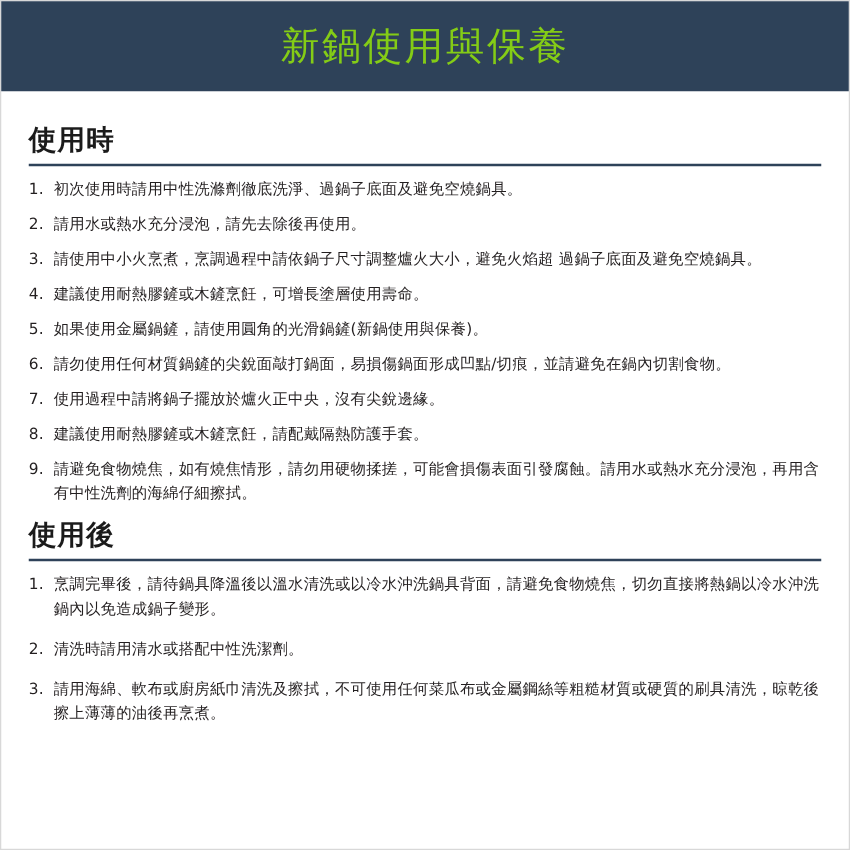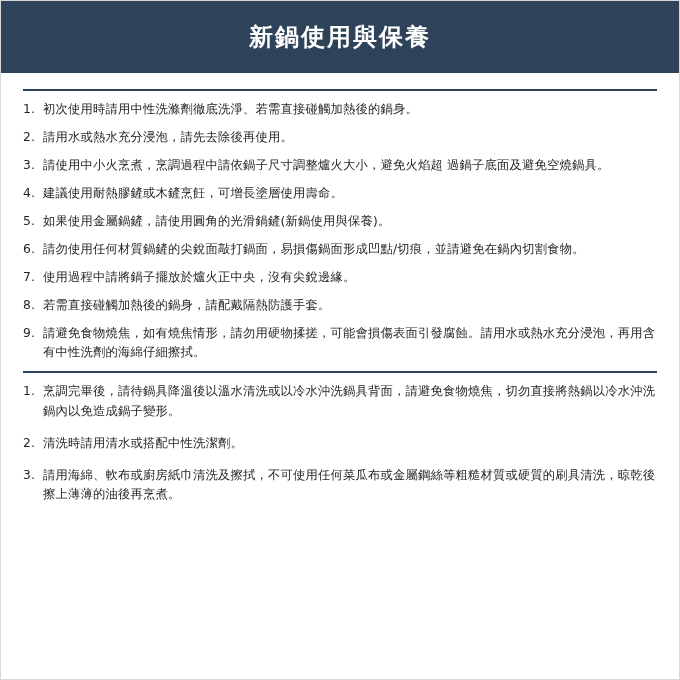--- a/index.html
+++ b/index.html
@@ -22,23 +22,23 @@
     border: 1px solid #d8d8d8;
   }
   .header-band {
     background: #2e4259;
     height: 72px;
     display: flex;
     align-items: center;
     justify-content: center;
   }
   .header-title {
-    color: #ffffff;
-    font-size: 24px;
-    font-weight: bold;
+    color: #84cc16;
+    font-size: 31px;
+    font-weight: normal;
     letter-spacing: 2px;
     line-height: 1;
   }
   .content {
     padding: 16px 22px 0 22px;
   }
   .section {
     margin-bottom: 2px;
   }
   .section-heading {
@@ -87,25 +87,26 @@
 
 <div class="page">
 
   <div class="header-band">
     <div class="header-title">新鍋使用與保養</div>
   </div>
 
   <div class="content">
 
     <div class="section">
+      <div class="section-heading">使用時</div>
       <div class="rule"></div>
       <ol class="items">
         <li>
             <span class="num">1.</span>
-            <span class="txt">初次使用時請用中性洗滌劑徹底洗淨、若需直接碰觸加熱後的鍋身。</span>
+            <span class="txt">初次使用時請用中性洗滌劑徹底洗淨、過鍋子底面及避免空燒鍋具。</span>
           </li>
         <li>
             <span class="num">2.</span>
             <span class="txt">請用水或熱水充分浸泡，請先去除後再使用。</span>
           </li>
         <li>
             <span class="num">3.</span>
             <span class="txt">請使用中小火烹煮，烹調過程中請依鍋子尺寸調整爐火大小，避免火焰超 過鍋子底面及避免空燒鍋具。</span>
           </li>
         <li>
@@ -119,30 +120,31 @@
         <li>
             <span class="num">6.</span>
             <span class="txt">請勿使用任何材質鍋鏟的尖銳面敲打鍋面，易損傷鍋面形成凹點/切痕，並請避免在鍋內切割食物。</span>
           </li>
         <li>
             <span class="num">7.</span>
             <span class="txt">使用過程中請將鍋子擺放於爐火正中央，沒有尖銳邊緣。</span>
           </li>
         <li>
             <span class="num">8.</span>
-            <span class="txt">若需直接碰觸加熱後的鍋身，請配戴隔熱防護手套。</span>
+            <span class="txt">建議使用耐熱膠鏟或木鏟烹飪，請配戴隔熱防護手套。</span>
           </li>
         <li>
             <span class="num">9.</span>
             <span class="txt">請避免食物燒焦，如有燒焦情形，請勿用硬物揉搓，可能會損傷表面引發腐蝕。請用水或熱水充分浸泡，再用含有中性洗劑的海綿仔細擦拭。</span>
           </li>
       </ol>
     </div>
 
     <div class="section section-after">
+      <div class="section-heading">使用後</div>
       <div class="rule"></div>
       <ol class="items">
         <li>
             <span class="num">1.</span>
             <span class="txt">烹調完畢後，請待鍋具降溫後以溫水清洗或以冷水沖洗鍋具背面，請避免食物燒焦，切勿直接將熱鍋以冷水沖洗鍋內以免造成鍋子變形。</span>
           </li>
         <li>
             <span class="num">2.</span>
             <span class="txt">清洗時請用清水或搭配中性洗潔劑。</span>
           </li>

